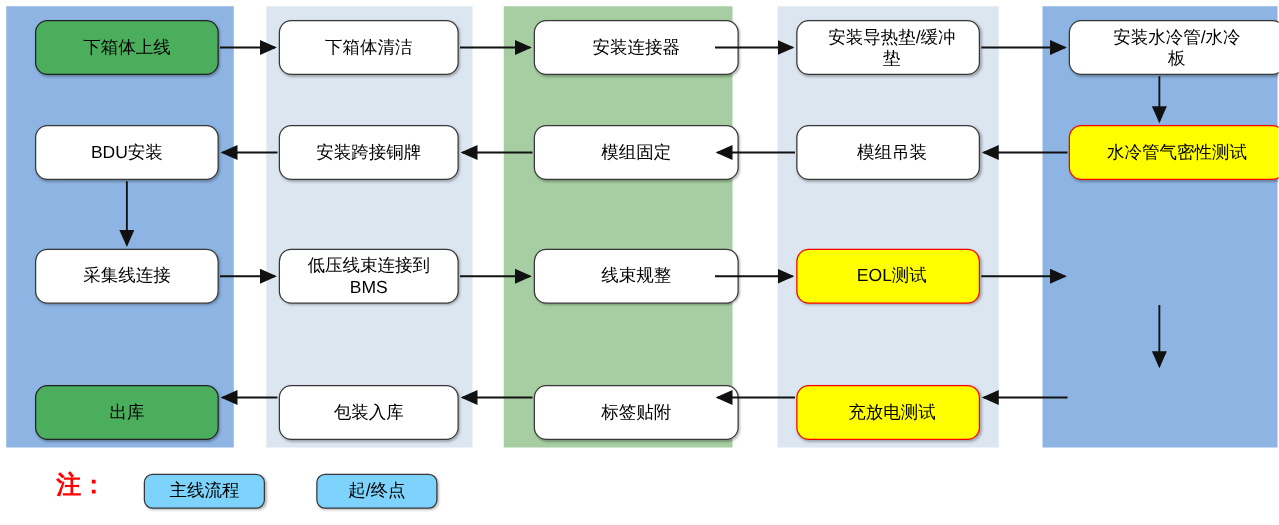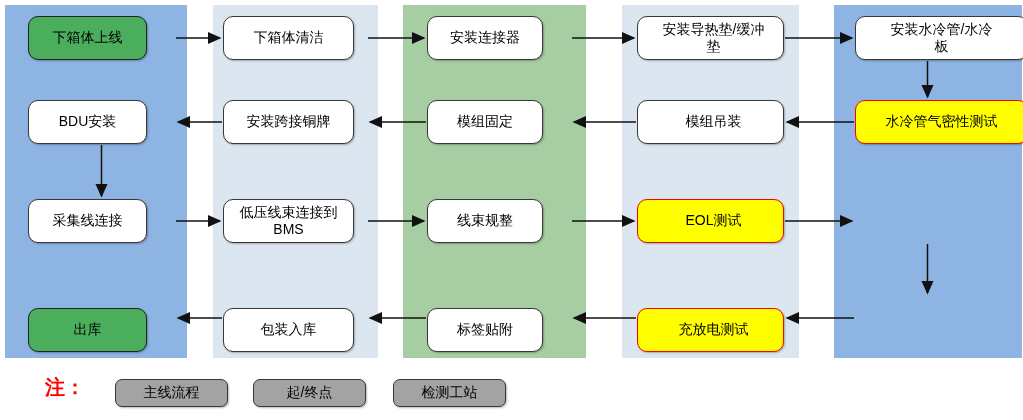--- a/index.html
+++ b/index.html
@@ -17,33 +17,33 @@
   
   svg.arrows{position:absolute;left:0;top:0;z-index:2;pointer-events:none;}
 
   
   .node{position:absolute;height:44px;z-index:1;background:#fff;
         border:1.5px solid #383838;border-radius:10px;
         display:flex;align-items:center;justify-content:center;text-align:center;
         font-size:14px;line-height:1.22;white-space:pre-line;
         box-sizing:border-box;padding:1px 4px;
         box-shadow:1px 1px 2px rgba(0,0,0,.28);}
-  .c1{left:28px;width:119px;} .c2{left:223px;width:131px;} .c3{left:427px;width:116px;}
+  .c1{left:28px;width:147px;} .c2{left:223px;width:144px;} .c3{left:427px;width:164px;}
   .c4{left:637px;width:147px;padding-left:10px;} .c5{left:855px;width:173px;}
   .r1{top:16px;} .r2{top:100px;} .r3{top:199px;} .r4{top:296px;margin-top:12px;}
   .terminal{background:var(--terminal-green,#4BAE5C);border-color:#222;}
   .test{background:var(--test-yellow,#FFFF00);border:1.8px solid var(--test-border-red,#FF0000);}
 
   
   .legend-note{position:absolute;left:45px;top:374px;z-index:1;
                color:var(--note-red,#FF0000);font-weight:bold;font-size:20px;}
-  .legend-box{position:absolute;top:379px;width:113px;height:28px;z-index:1;
+  .legend-box{position:absolute;top:379px;width:97px;height:28px;z-index:1;
               border:1.5px solid #383838;border-radius:7px;box-sizing:border-box;
               display:flex;align-items:center;justify-content:center;
-              font-size:14px;background:#a3a3a3;box-shadow:1px 1px 2px rgba(0,0,0,.28);}
+              font-size:14px;background:#7dd3fc;box-shadow:1px 1px 2px rgba(0,0,0,.28);}
   .lg0{left:115px;} .lg1{left:253px;} .lg2{left:393px;}
 </style>
 </head>
 <body>
 
 <div class="canvas">
 
   <div class="lane lane1"></div>
   <div class="lane lane2"></div>
   <div class="lane lane3"></div>
@@ -100,15 +100,14 @@
   <div class="node r3 c3 process">线束规整</div>
 
   <div class="node r4 c4 test">充放电测试</div>
   <div class="node r4 c3 process">标签贴附</div>
   <div class="node r4 c2 process">包装入库</div>
   <div class="node r4 c1 terminal">出库</div>
 
   <span class="legend-note">注：</span>
   <div class="legend-box lg0 process">主线流程</div>
   <div class="legend-box lg1 terminal">起/终点</div>
-  <div class="legend-box lg2 test">检测工站</div>
 
 </div>
 
 </body></html>

